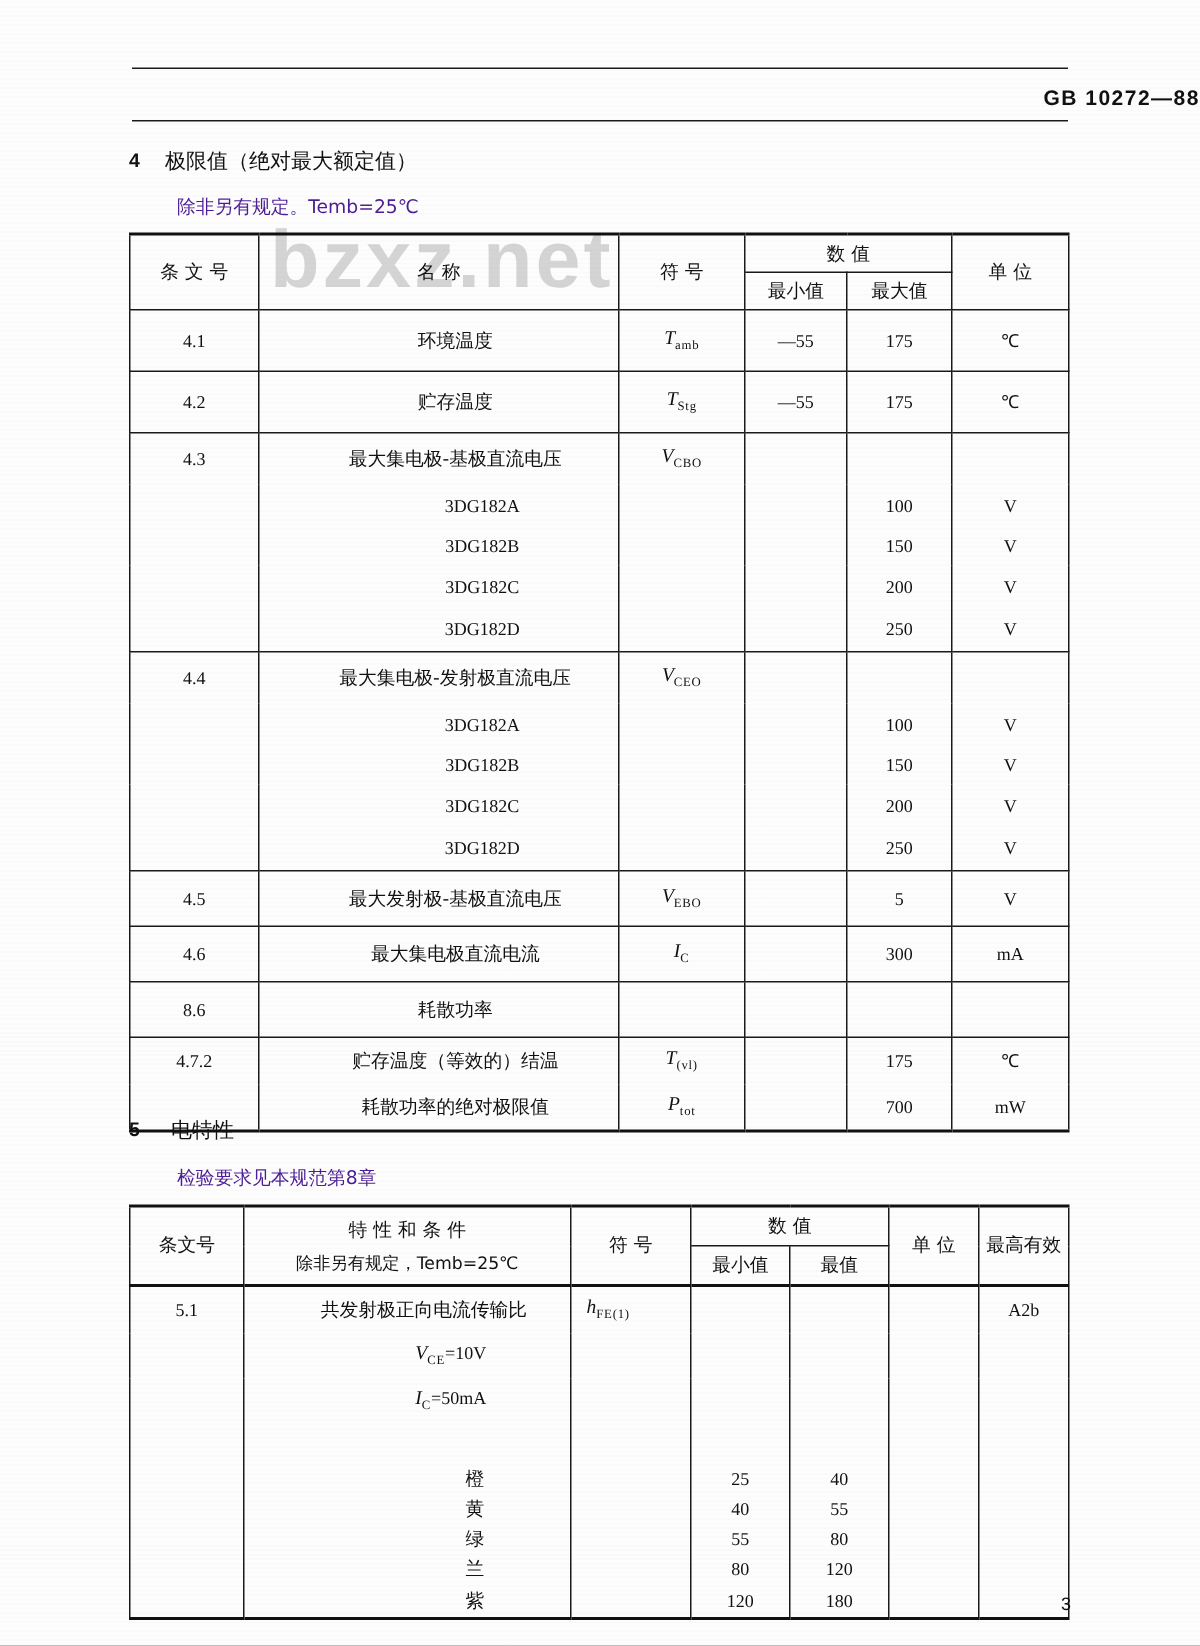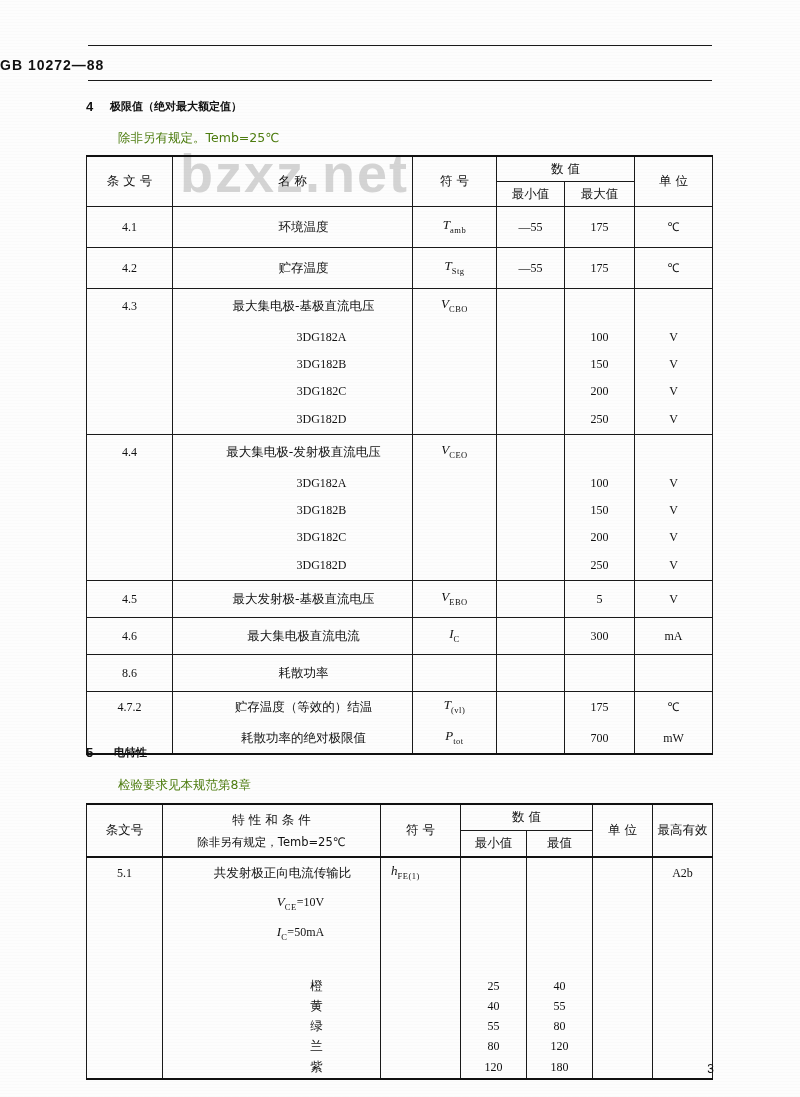--- a/index.html
+++ b/index.html
@@ -49,38 +49,38 @@
     position: absolute;
     left: 88px;
     width: 624px;
     border-top: 1px solid #1a1a1a;
   }
   .hdr-title {
     position: absolute;
     top: 57px;
     left: 0;
     width: 800px;
-    text-align: left;
+    text-align: right;
     font-family: "Liberation Sans", sans-serif;
     font-size: 14px;
     font-weight: bold;
     letter-spacing: 1px;
     color: #111;
   }
   .sec-head {
     position: absolute;
     font-family: "Liberation Sans", sans-serif;
     font-size: 13px;
     font-weight: bold;
     color: #111;
   }
   .para {
     position: absolute;
     font-size: 13px;
-    color: #4d7c0f;
+    color: #4c1d95;
   }
   table.t {
     position: absolute;
     border-collapse: collapse;
     font-size: 12px;
     color: #111;
     table-layout: fixed;
   }
   table.t td, table.t th {
     border: 1px solid #1a1a1a;
@@ -100,21 +100,21 @@
   .lead2 { text-align: left; padding-left: 58px !important; }
   .pageno {
     position: absolute;
     right: 86px;
     top: 1062px;
     font-family: "Liberation Sans", sans-serif;
     font-size: 12px;
     color: #111;
   }
   .cjk { font-family: "DejaVu Sans", "Liberation Sans", sans-serif; font-size: 12.5px; }
-  .cjk-b { font-family: "DejaVu Sans", "Liberation Sans", sans-serif; font-size: 11px; font-weight: bold; }
+  .cjk-b { font-family: "DejaVu Sans", "Liberation Sans", sans-serif; font-size: 14px; font-weight: normal; }
 </style>
 </head>
 <body>
 
 <div class="page">
   <div class="sheet"></div>
   <div class="noise"></div>
 
   <div class="hdr-rule" style="top:45px;"></div>
   <div class="hdr-title">GB 10272—88</div>

